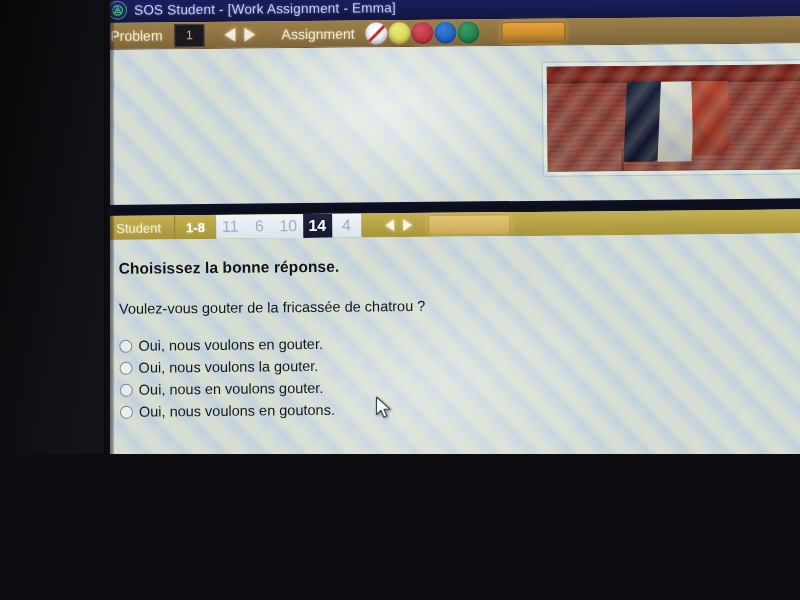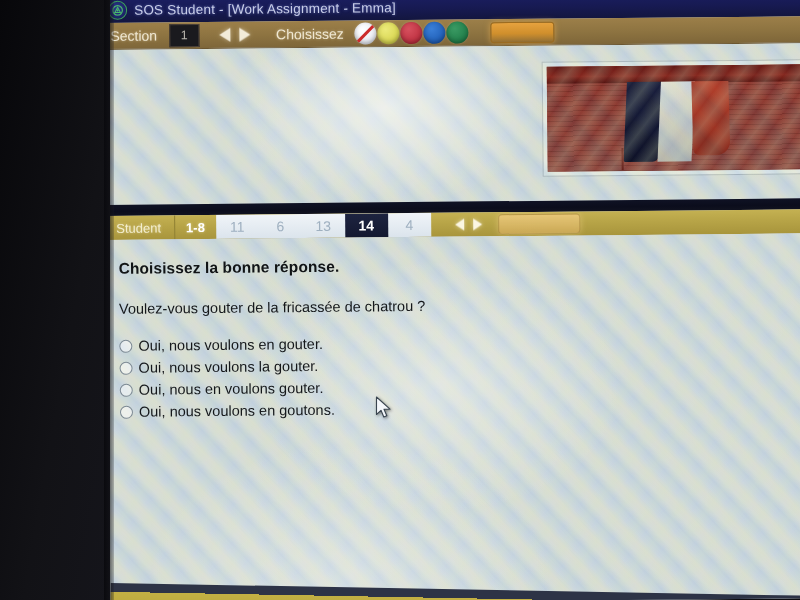--- a/index.html
+++ b/index.html
@@ -8,21 +8,21 @@
     width: 800px;
     height: 600px;
     overflow: hidden;
     background: #0d0d11;
     font-family: "Liberation Sans", sans-serif;
   }
 
   #screenshot {
     position: relative;
     width: 800px;
-    height: 600px;
+    height: 454px;
     background: #0e0e12;
     overflow: hidden;
   }
 
   
   .bezel-left {
     position: absolute;
     left: 0; top: 0;
     width: 110px; height: 600px;
     background: linear-gradient(100deg, #07070a 0%, #121216 60%, #15151b 100%);
@@ -304,22 +304,22 @@
     text-shadow: 0 0 3px rgba(255,250,215,0.55);
   }
   .num-strip {
     display: flex;
     align-items: stretch;
     background: linear-gradient(180deg, #f0f4f8 0%, #dbe4ec 100%);
   }
   .num-tab {
     display: flex; align-items: center; justify-content: center;
     min-width: 21px;
-    padding: 0 11px;
-    font-size: 14px;
+    padding: 0 4px;
+    font-size: 16px;
     color: #9fb0c0;
   }
   .num-tab.selected {
     background: linear-gradient(180deg, #1e2440 0%, #131830 100%);
     color: #ffffff;
     font-weight: bold;
   }
   .problem-arrows {
     display: flex; align-items: center; gap: 9px;
     padding: 0 10px 0 24px;
@@ -424,27 +424,27 @@
         <svg width="11" height="11" viewBox="0 0 12 12" aria-hidden="true">
           <circle cx="6" cy="6" r="5.2" fill="none" stroke="#49b96c" stroke-width="1.3"></circle>
           <path d="M6 2.6 L9 8.4 L3 8.4 Z" fill="none" stroke="#49b96c" stroke-width="1.1"></path>
           <circle cx="6" cy="6" r="1.1" fill="#49b96c"></circle>
         </svg>
       </div>
       <div class="titlebar-text">SOS Student - [Work Assignment - Emma]</div>
     </div>
 
     <div class="section-bar">
-      <div class="section-label">Section</div>
+      <div class="section-label">Problem</div>
       <div class="section-num-box">1</div>
       <div class="nav-arrows">
         <div class="tri-left"></div>
         <div class="tri-right"></div>
       </div>
-      <div class="highlight-label">Choisissez</div>
+      <div class="highlight-label">Assignment</div>
       <div class="swatches">
         <div class="swatch swatch-none"></div>
         <div class="swatch swatch-yellow"></div>
         <div class="swatch swatch-red"></div>
         <div class="swatch swatch-blue"></div>
         <div class="swatch swatch-green"></div>
       </div>
       <div class="section-action-btn"></div>
     </div>
 
@@ -469,21 +469,21 @@
     </div>
 
     <div class="panel-sep"></div>
 
     <div class="problem-bar">
       <div class="problem-label">Student</div>
       <div class="range-tab">1-8</div>
       <div class="num-strip">
         <div class="num-tab">11</div>
         <div class="num-tab">6</div>
-        <div class="num-tab">13</div>
+        <div class="num-tab">10</div>
         <div class="num-tab selected">14</div>
         <div class="num-tab">4</div>
       </div>
       <div class="problem-arrows">
         <div class="tri-left-sm"></div>
         <div class="tri-right-sm"></div>
       </div>
       <div class="problem-action-btn"></div>
     </div>
 

